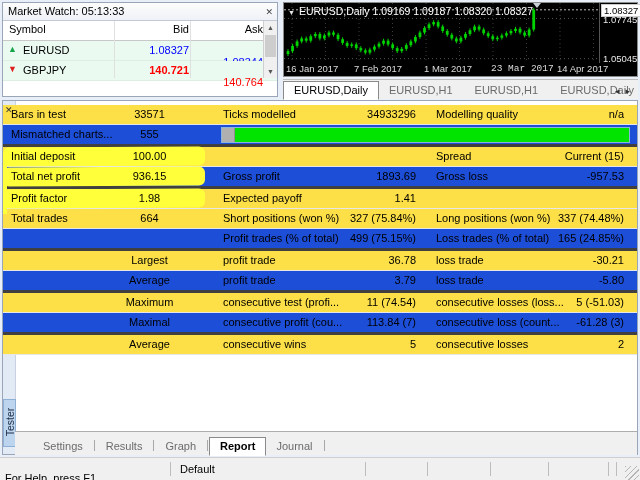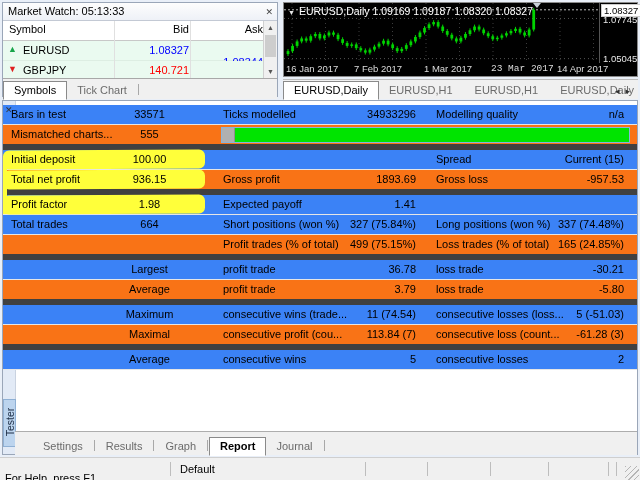--- a/index.html
+++ b/index.html
@@ -42,22 +42,22 @@
   .price-scale .cur{position:absolute;left:1px;background:#fff;color:#000;font-size:9.5px;padding:0 2px;border:1px solid #ccc;white-space:nowrap;}
   .date-axis{position:absolute;left:0;bottom:1px;height:12px;width:316px;}
   .date-axis span{position:absolute;top:0;color:#dcdcdc;font-size:9.5px;white-space:nowrap;}
   .chart-tabs{position:absolute;left:283px;top:79px;width:355px;height:20px;box-sizing:border-box;background:#f0f0f0;border-top:1px solid #bbb;display:flex;align-items:flex-end;}
   .ct-arrows{position:absolute;right:2px;bottom:3px;color:#333;font-size:9px;letter-spacing:6px;}
   
   .tester-panel{position:absolute;left:2px;top:100px;width:636px;height:355px;background:#e2eaf6;border:1px solid #9aa6b8;box-sizing:border-box;}
   .rep-close{position:absolute;left:2px;top:4px;font-size:9px;color:#333;z-index:4;}
   .rep-white{position:absolute;left:12px;top:0;right:0;height:330px;background:#fff;border-left:1px solid #c9d2e0;}
   #report-rows{position:absolute;left:0;top:4px;right:0;}
-  .rep-row{position:relative;height:19px;border-bottom:6px solid #404040;background:#f97316;}
-  .rep-row.shade{background:#3b82f6;border-bottom:1px solid #e6e6e6;}
+  .rep-row{position:relative;height:19px;border-bottom:3px solid #404040;background:#1d4ed8;}
+  .rep-row.shade{background:#fde047;border-bottom:1px solid #e6e6e6;}
   .rep-row span{position:absolute;top:3px;white-space:nowrap;z-index:2;}
   .rep-row .c1l{left:8px;}
   .rep-row .c1v{left:98px;width:97px;text-align:center;}
   .rep-row .c2l{left:220px;}
   .rep-row .c2v{left:288px;width:125px;text-align:right;}
   .rep-row .c3l{left:433px;}
   .rep-row .c3v{left:496px;width:125px;text-align:right;}
   .hl{position:absolute;left:0px;top:0px;width:202px;height:19px;background:#ffff3a;border-radius:6px;transform:rotate(-0.35deg);z-index:1;}
   .pbar{position:absolute;left:218px;top:2px;width:407px;height:14px;border:1px solid #8ab4dc;background:#00e400;z-index:2;}
   .pbar .gray{position:absolute;left:0;top:0;width:12px;height:14px;background:#b0b0b0;border-right:1px solid #8f8f8f;}
@@ -92,37 +92,32 @@
       <div id="mw-rows">
           <div class="mw-row">
             <span class="arr" style="color: rgb(23, 165, 74);">▲</span>
             <span class="sym">EURUSD</span>
             <span class="bid" style="color: rgb(0, 0, 255);">1.08327</span>
             <span class="ask" style="color: rgb(0, 0, 255);">1.08344</span>
           </div>
           <div class="mw-row">
             <span class="arr" style="color: rgb(224, 32, 32);">▼</span>
             <span class="sym">GBPJPY</span>
-            <span class="bid" style="color: rgb(255, 0, 0);">140.721</span>
+            <span class="bid" style="color: rgb(255, 0, 0); font-weight: bold;">140.721</span>
             <span class="ask" style="color: rgb(255, 0, 0);">140.764</span>
           </div>
         </div>
       <div class="mw-colsep1"></div>
       <div class="mw-colsep2"></div>
       <div class="mw-scroll">
         <span class="sa up">▲</span>
         <span class="thumb"></span>
         <span class="sa dn">▼</span>
       </div>
     </div>
-    <div class="tabstrip" id="mw-tabs">
-        <span class="tab active">Symbols</span>
-        <span class="tab">Tick Chart</span>
-        <span class="tab-sep"></span>
-      </div>
   </div>
 
   <div class="chart-panel">
     <svg id="chart-svg" width="316" height="62">
         <line x1="8" y1="0" x2="8" y2="60" stroke="#3c3c3c" stroke-width="1" stroke-dasharray="1,3"></line>
         <line x1="41.5" y1="0" x2="41.5" y2="60" stroke="#3c3c3c" stroke-width="1" stroke-dasharray="1,3"></line>
         <line x1="75" y1="0" x2="75" y2="60" stroke="#3c3c3c" stroke-width="1" stroke-dasharray="1,3"></line>
         <line x1="108.5" y1="0" x2="108.5" y2="60" stroke="#3c3c3c" stroke-width="1" stroke-dasharray="1,3"></line>
         <line x1="142" y1="0" x2="142" y2="60" stroke="#3c3c3c" stroke-width="1" stroke-dasharray="1,3"></line>
         <line x1="175.5" y1="0" x2="175.5" y2="60" stroke="#3c3c3c" stroke-width="1" stroke-dasharray="1,3"></line>
@@ -347,21 +342,21 @@
           <span class="c1l"></span>
           <span class="c1v">Average</span>
           <span class="c2l">profit trade</span>
           <span class="c2v">3.79</span>
           <span class="c3l">loss trade</span>
           <span class="c3v">-5.80</span>
         </div>
         <div class="rep-row shade">
           <span class="c1l"></span>
           <span class="c1v">Maximum</span>
-          <span class="c2l">consecutive wins (trade...</span>
+          <span class="c2l">consecutive test (profi...</span>
           <span class="c2v">11 (74.54)</span>
           <span class="c3l">consecutive losses (loss...</span>
           <span class="c3v">5 (-51.03)</span>
         </div>
         <div class="rep-row">
           <span class="c1l"></span>
           <span class="c1v">Maximal</span>
           <span class="c2l">consecutive profit (cou...</span>
           <span class="c2v">113.84 (7)</span>
           <span class="c3l">consecutive loss (count...</span>

